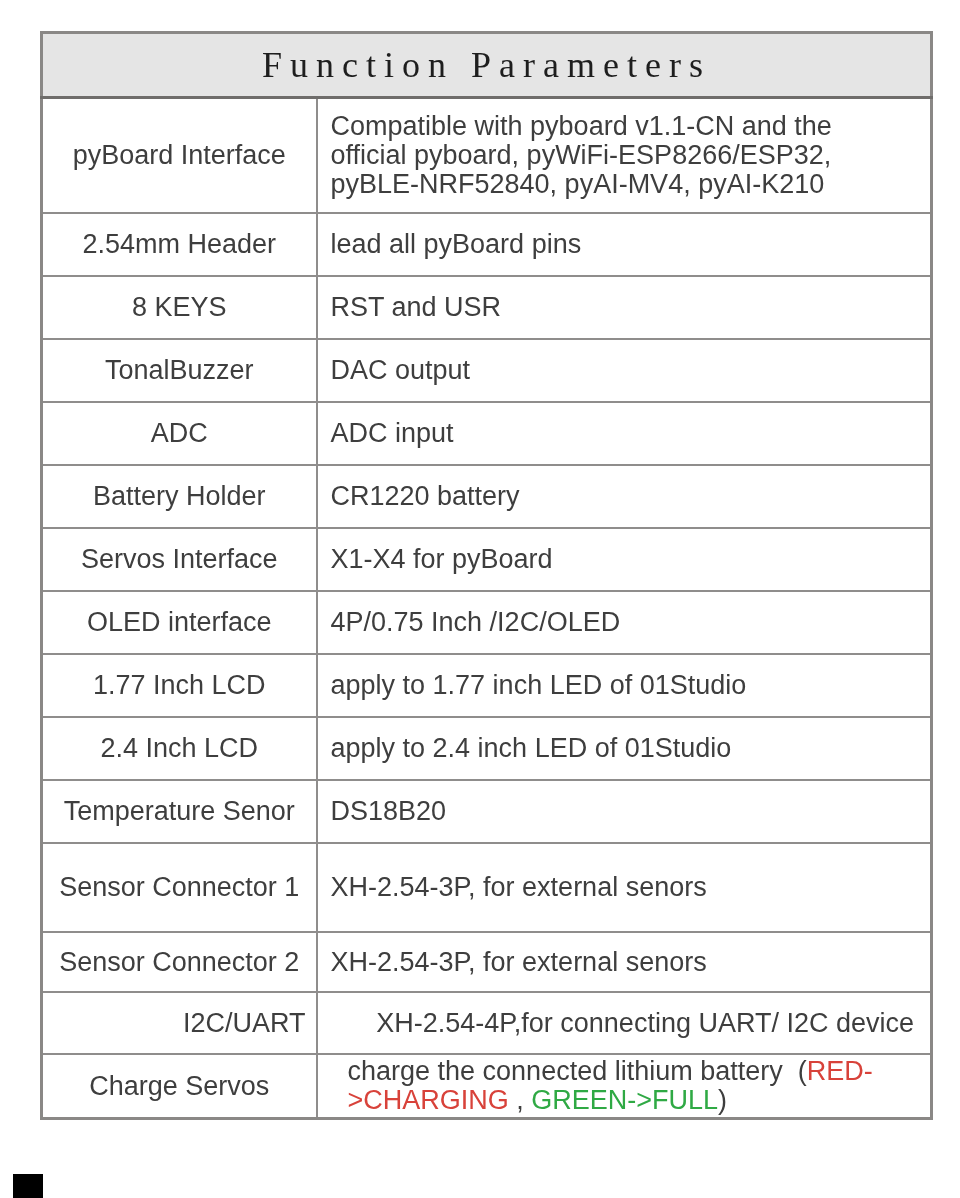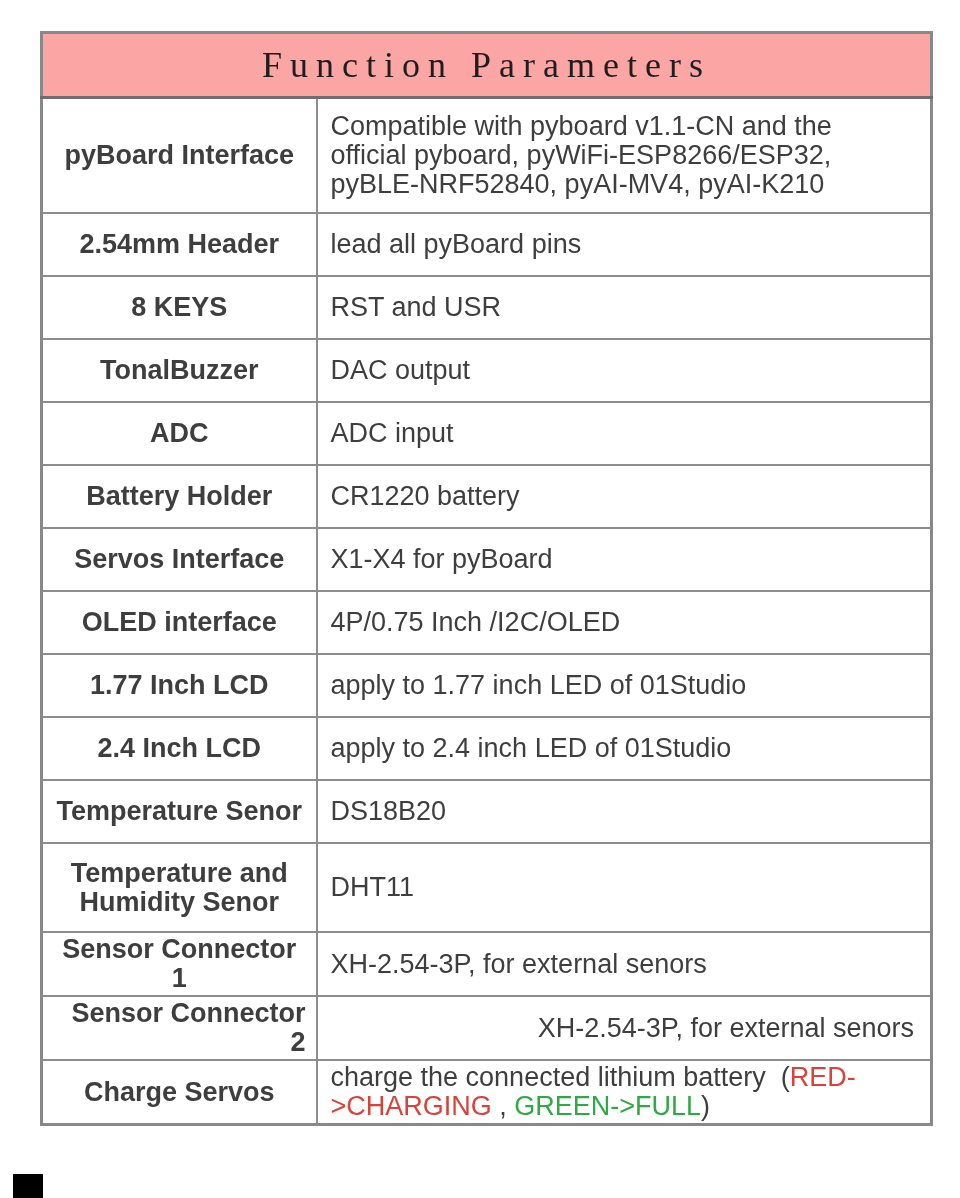--- a/index.html
+++ b/index.html
@@ -23,21 +23,21 @@
     border-collapse: collapse;
     width: 890px;
     table-layout: fixed;
     border: 3px solid #8a8886;
   }
   col.c-param { width: 275px; }
   col.c-value { width: 615px; }
 
   th.title-cell {
     height: 60px;
-    background: #fca5a5;
+    background: #e5e5e5;
     border: 3px solid #8a8886;
     border-bottom: 3px solid #6f6d6b;
     font-family: "Liberation Serif", "DejaVu Serif", serif;
     font-weight: normal;
     font-size: 36px;
     letter-spacing: 8px;
     color: #1e1e1e;
     text-align: center;
     vertical-align: middle;
   }
@@ -46,36 +46,36 @@
     color: #3e3e3e;
     font-size: 27px;
     line-height: 29px;
     vertical-align: middle;
     height: 57px;
     overflow: hidden;
   }
   td.param {
     text-align: center;
     padding: 2px 10px;
-    font-weight: bold;
   }
   td.value {
     text-align: left;
     padding: 2px 16px 2px 13px;
   }
   tbody tr:nth-child(1) td  { height: 109px; }
   tbody tr:nth-child(12) td { height: 83px; }
   tbody tr:nth-child(13) td { height: 54px; }
   tbody tr:nth-child(14) td { height: 56px; text-align: right; }
   tbody tr:nth-child(15) td { height: 52px; }
   tbody tr:nth-child(16) td { height: 80px; }
 
   .charge-line {
     max-width: 528px;
     white-space: pre-wrap;
+    margin-left: 17px;
   }
   .black-square {
     position: absolute;
     left: 13px;
     top: 1174px;
     width: 30px;
     height: 24px;
     background: #000000;
   }
 </style>
@@ -132,30 +132,30 @@
       </tr>
       <tr>
         <td class="param">2.4 Inch LCD</td>
         <td class="value">apply to 2.4 inch LED of 01Studio</td>
       </tr>
       <tr>
         <td class="param">Temperature Senor</td>
         <td class="value">DS18B20</td>
       </tr>
       <tr>
-        <td class="param">Temperature and Humidity Senor</td>
-        <td class="value">DHT11</td>
-      </tr>
-      <tr>
         <td class="param">Sensor Connector 1</td>
         <td class="value">XH-2.54-3P, for external senors</td>
       </tr>
       <tr>
         <td class="param">Sensor Connector 2</td>
         <td class="value">XH-2.54-3P, for external senors</td>
+      </tr>
+      <tr>
+        <td class="param">I2C/UART</td>
+        <td class="value">XH-2.54-4P,for connecting UART/ I2C device</td>
       </tr>
       <tr>
         <td class="param">Charge Servos</td>
         <td class="value">
           <div class="charge-line"><span>charge the connected lithium battery  (</span><span style="color: rgb(216, 66, 58);">RED-</span><wbr><span style="color: rgb(216, 66, 58);">&gt;CHARGING</span><span> , </span><span style="color: rgb(47, 169, 68);">GREEN-&gt;FULL</span><span>)</span></div>
         </td>
       </tr>
     </tbody>
   </table>
 </div>

